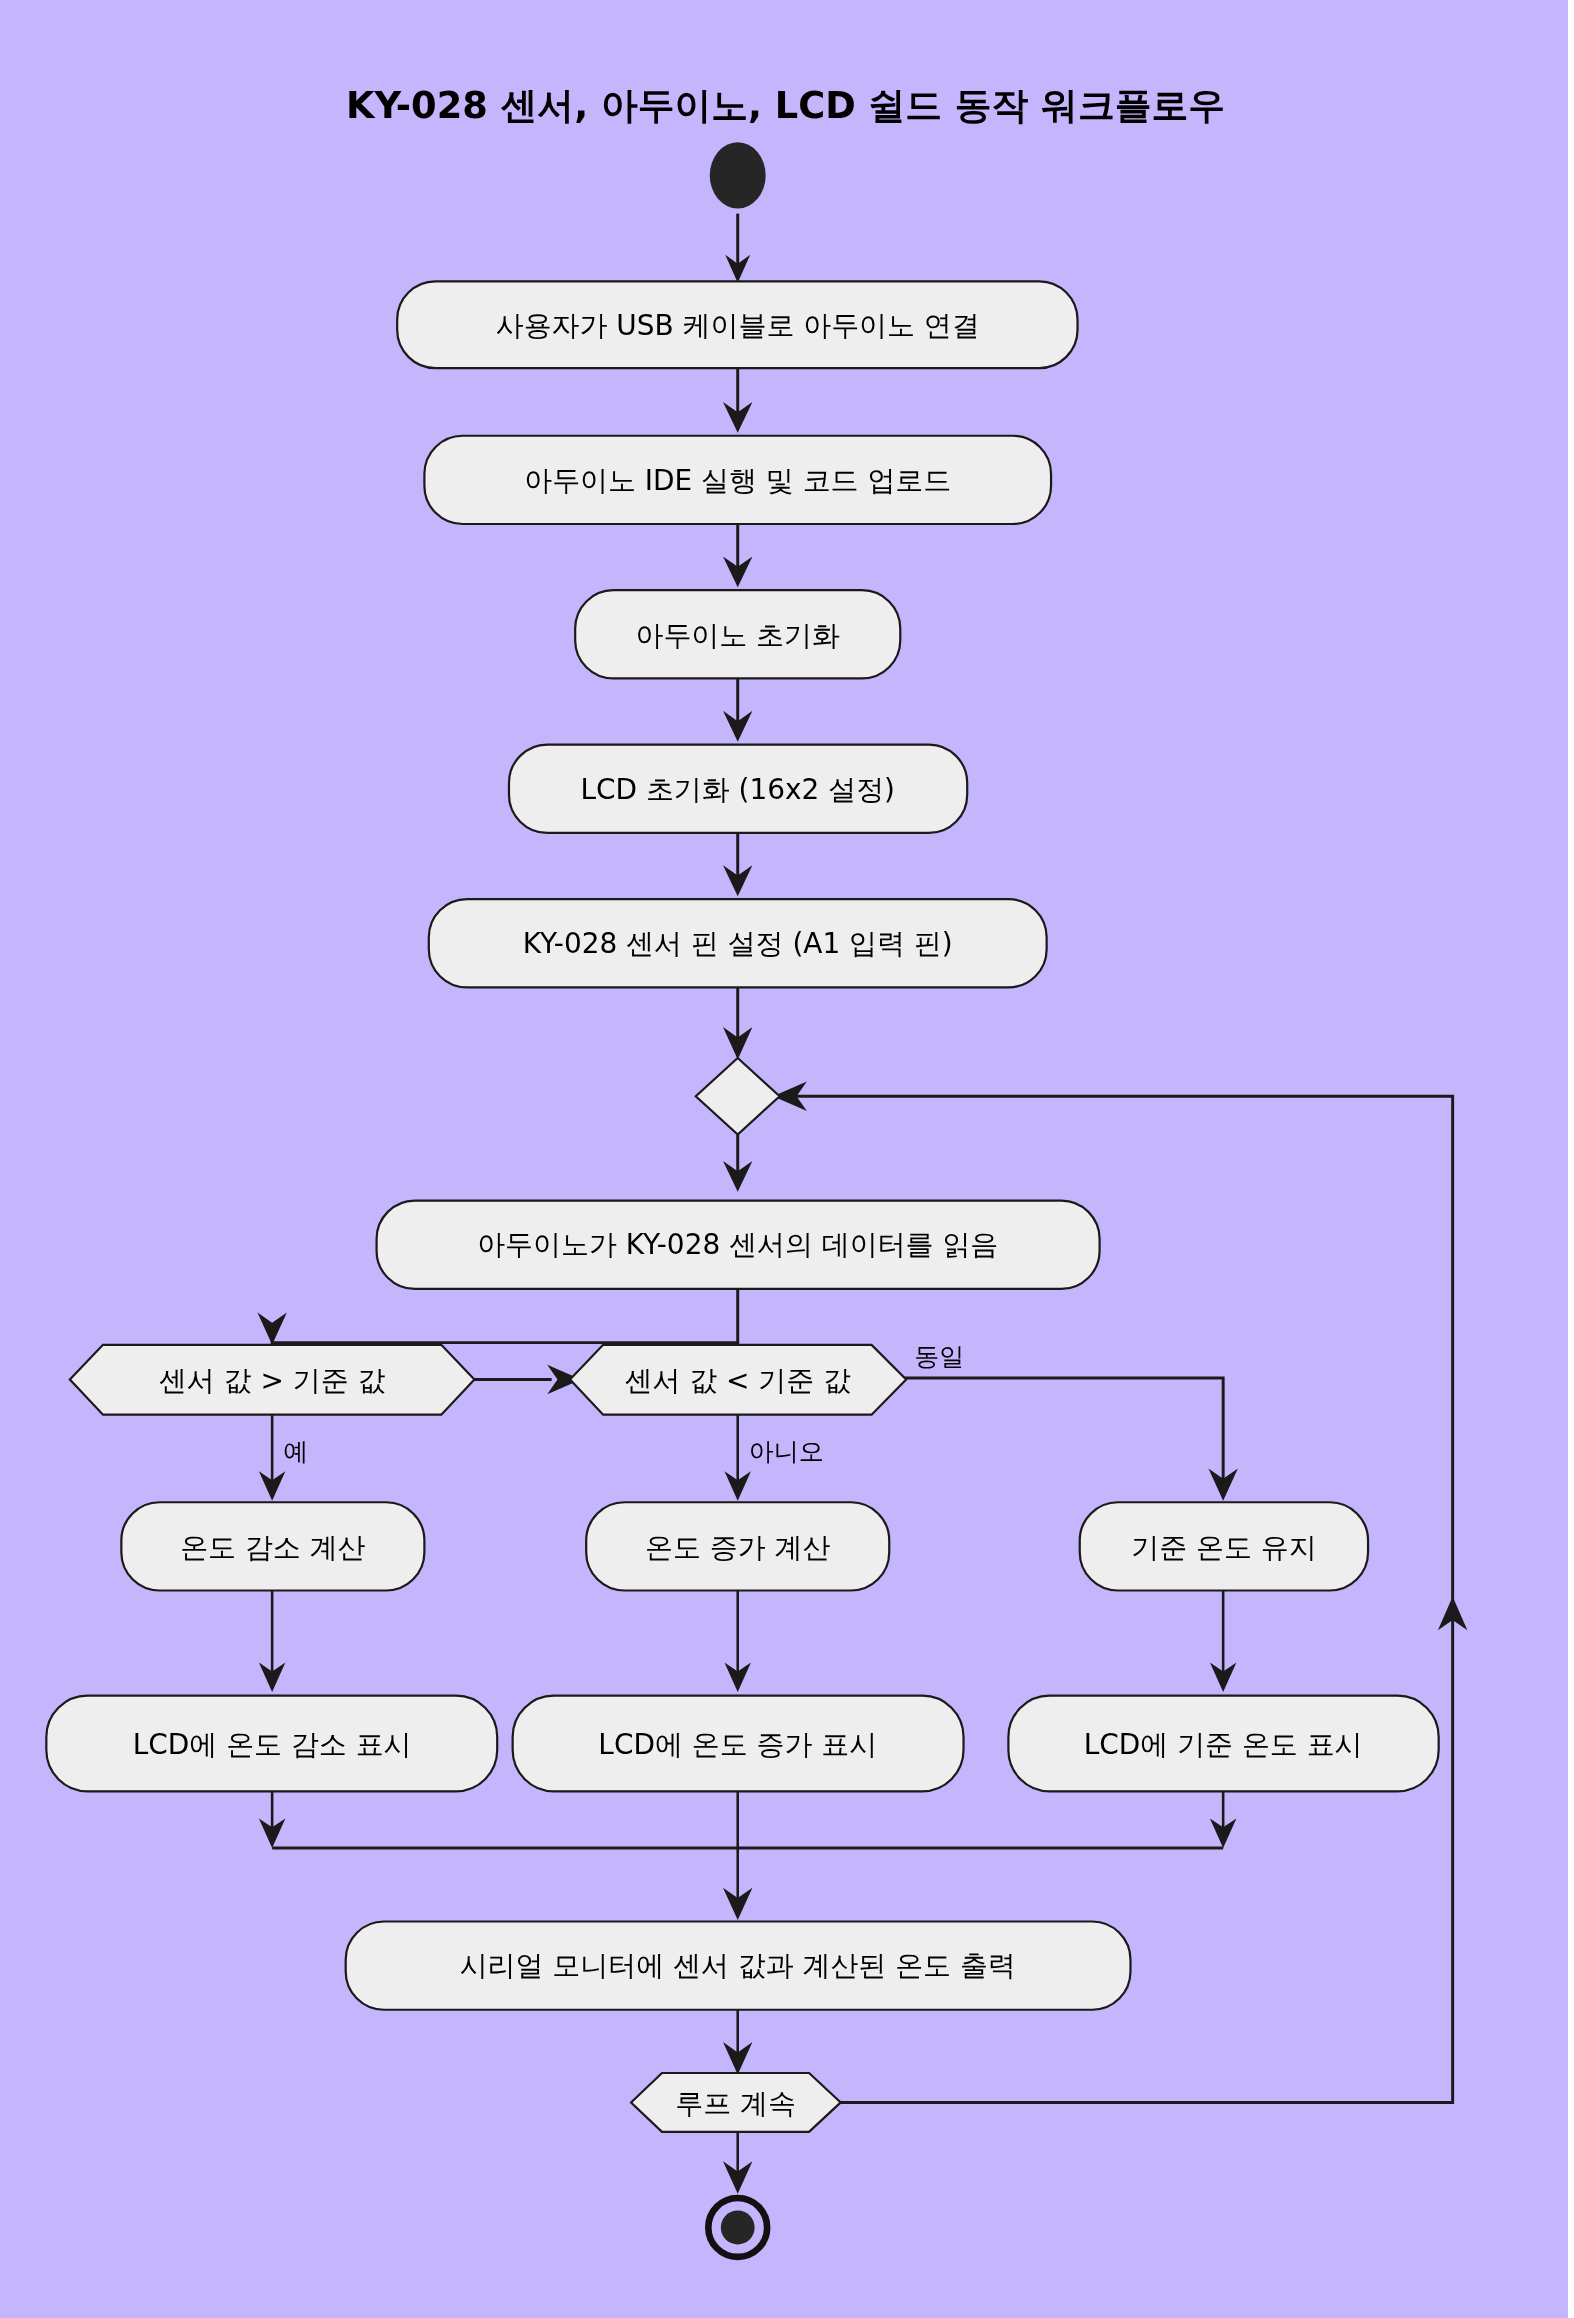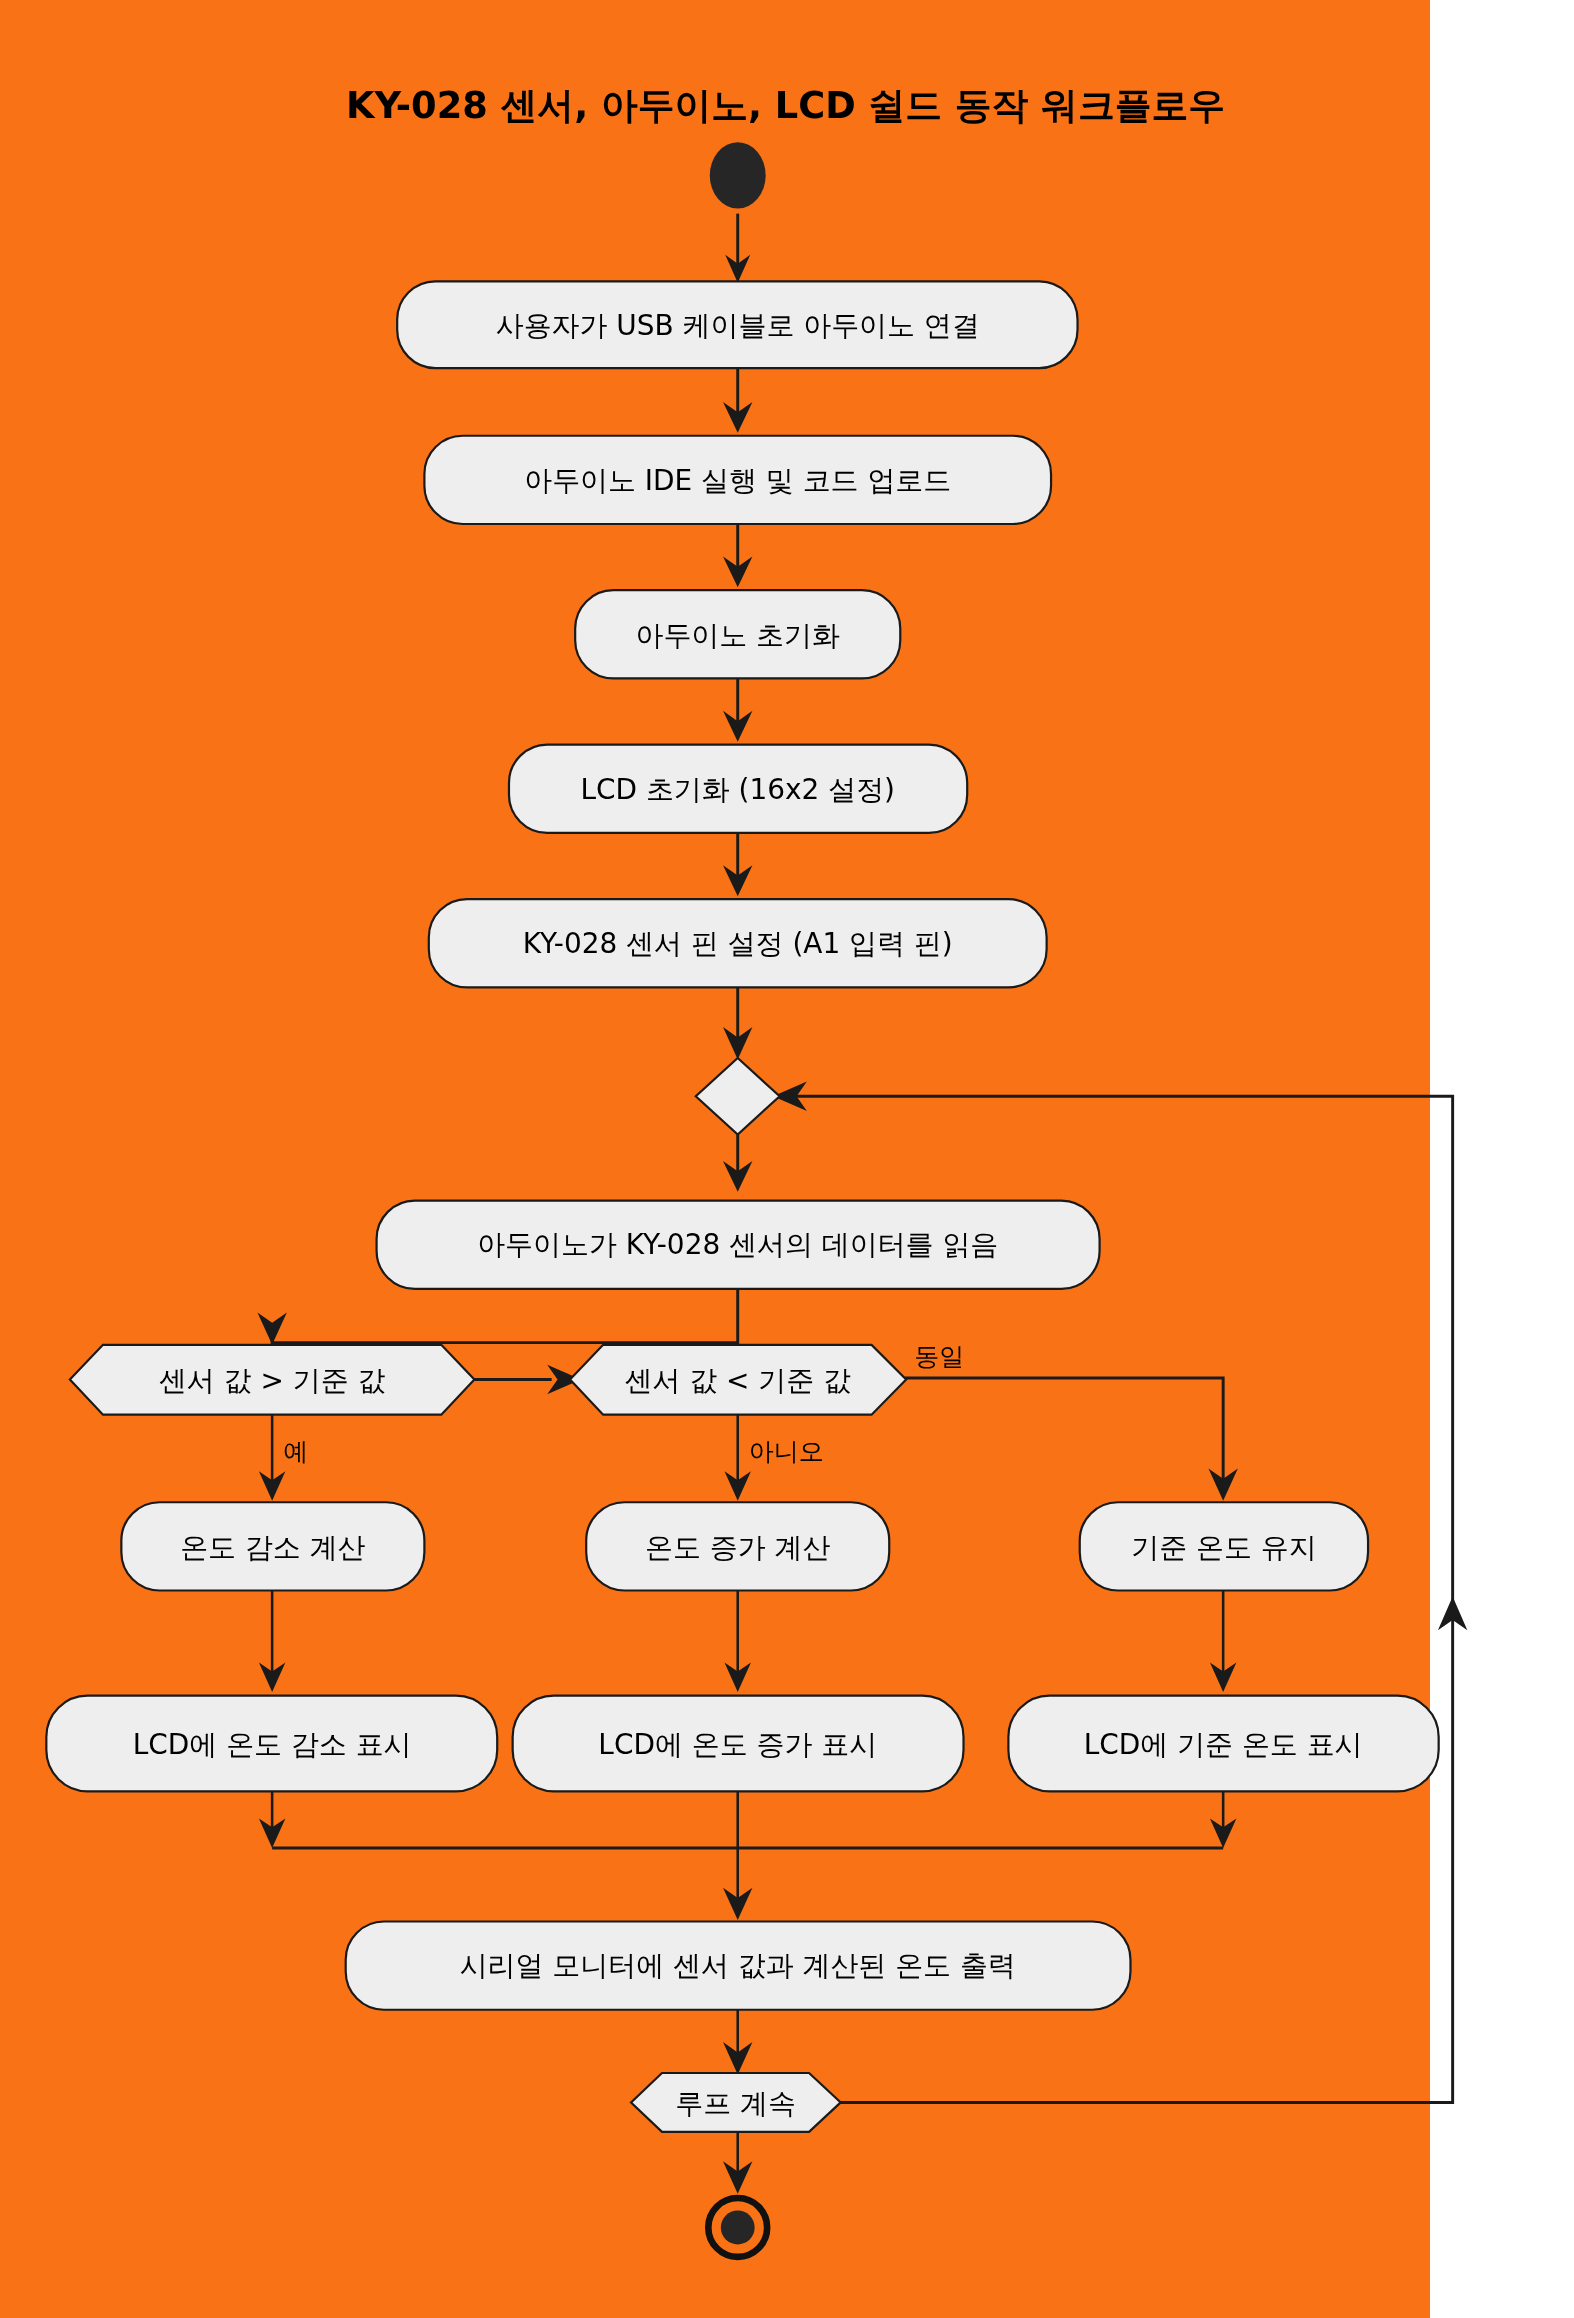--- a/index.html
+++ b/index.html
@@ -1,21 +1,21 @@
 <!DOCTYPE html>
 <html style="font-size:11.8px"><head>
 <meta charset="utf-8">
 <style>
   html,body{margin:0;padding:0;background:#ffffff;}
   body{
     width:1574px;height:2319px;
     font-family:"DejaVu Sans","Liberation Sans",sans-serif;
     overflow:hidden;
   }
-  #diagram-root{position:relative;width:1430px;height:2319px;background:#f97316;}
+  #diagram-root{position:relative;width:1568px;height:2319px;background:#c4b5fd;}
   svg{display:block;}
   .node-shape{fill:#eeeeee;stroke:#1a1a1a;stroke-width:3;}
   .node-label{
     font-family:"DejaVu Sans","Liberation Sans",sans-serif;
     font-size:38px;fill:#000;text-anchor:middle;dominant-baseline:middle;
   }
   .edge-label{
     font-family:"DejaVu Sans","Liberation Sans",sans-serif;
     font-size:34px;fill:#000;
   }

